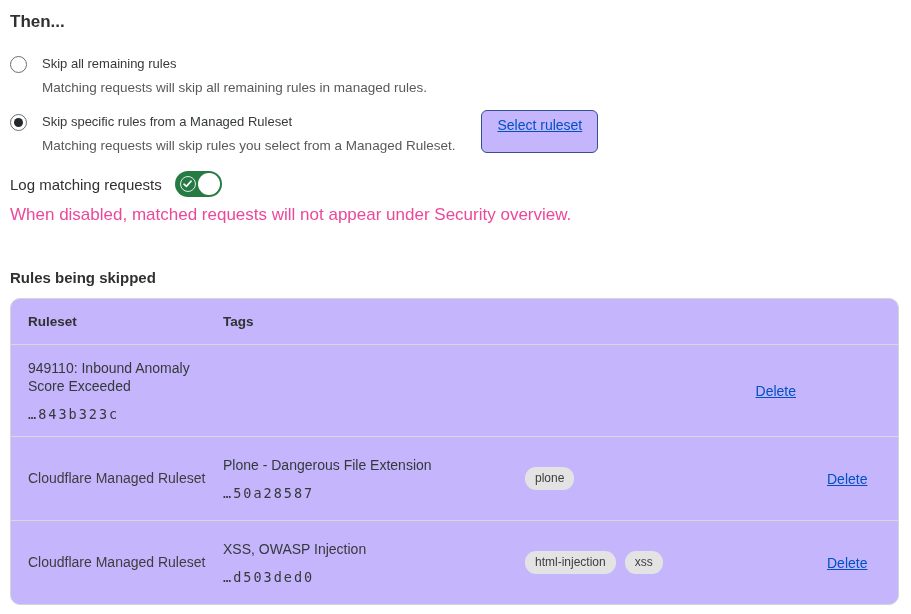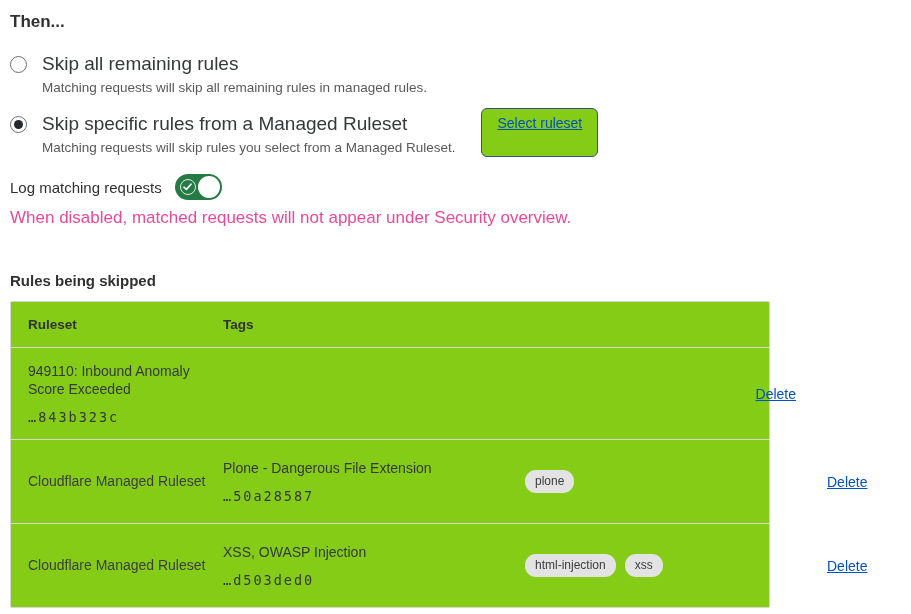--- a/index.html
+++ b/index.html
@@ -25,33 +25,33 @@
     border: 1.5px solid #696e73; background: #fff;
     margin-top: 2px; flex: 0 0 17px;
     display: flex; align-items: center; justify-content: center;
     cursor: pointer;
   }
   .radio-circle.selected::after {
     content: ""; width: 9px; height: 9px; border-radius: 50%;
     background: #23282d; display: block;
   }
   .radio-texts { margin-left: 15px; }
-  .radio-label { font-size: 19px; color: #36393a; line-height: 20px; cursor: pointer; }
+  .radio-label { font-size: 13px; color: #36393a; line-height: 20px; cursor: pointer; }
   .radio-desc { font-size: 13.5px; color: #595959; margin-top: 5px; line-height: 17px; }
 
   .option-row { display: flex; align-items: center; justify-content: flex-start; }
   .select-ruleset-btn {
     margin-left: 26px; margin-top: -4px;
-    background: #84cc16;
+    background: #c4b5fd;
     border: 1px solid #33518e;
     border-radius: 6px;
     color: #0051c3;
     font-size: 14px;
     font-family: "Liberation Sans", sans-serif;
-    padding: 6px 15px 25px 15px;
+    padding: 6px 15px 19px 15px;
     cursor: pointer;
   }
   .select-ruleset-btn span { text-decoration: underline; }
 
   .log-row { display: flex; align-items: center; margin-top: 17px; }
   .log-label { font-size: 15px; color: #313131; margin-right: 13px; }
   .toggle {
     width: 47px; height: 26px; border-radius: 13px;
     background: #267b44; position: relative; cursor: pointer;
     display: inline-block; flex: 0 0 47px;
@@ -66,24 +66,24 @@
   .toggle .knob {
     position: absolute; right: 2px; top: 2px;
     width: 22px; height: 22px; border-radius: 50%;
     background: #ffffff;
   }
   .log-desc { font-size: 17px; color: #ec4899; margin-top: 8px; }
 
   
   .table-heading { margin-top: 44px; margin-bottom: 12px; font-size: 15px; }
   .rules-table {
-    width: 760px;
+    width: 889px;
     border: 1px solid #d5d5d5;
-    border-radius: 2px;
-    background: #84cc16;
+    border-radius: 10px;
+    background: #c4b5fd;
   }
   .t-row {
     display: grid;
     grid-template-columns: 195px 302px 302px 1fr;
     padding-left: 17px;
     align-items: center;
   }
   .t-head { height: 45px; }
   .t-head .t-cell {
     font-size: 13.5px; font-weight: bold; color: #313131;

